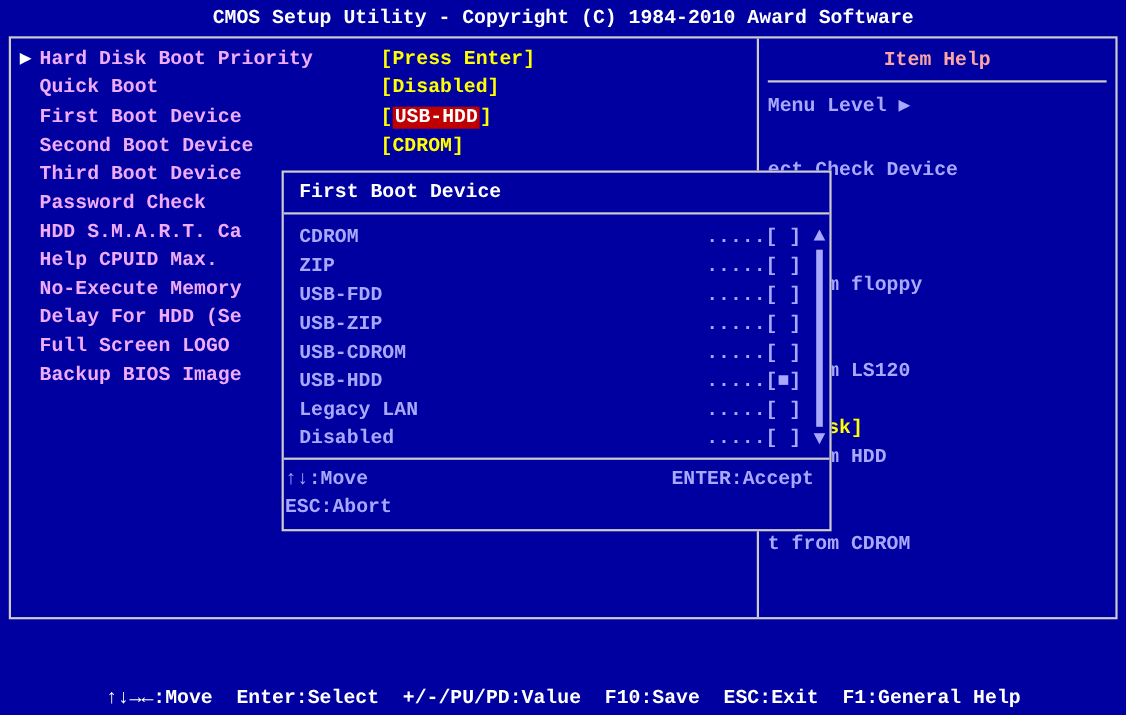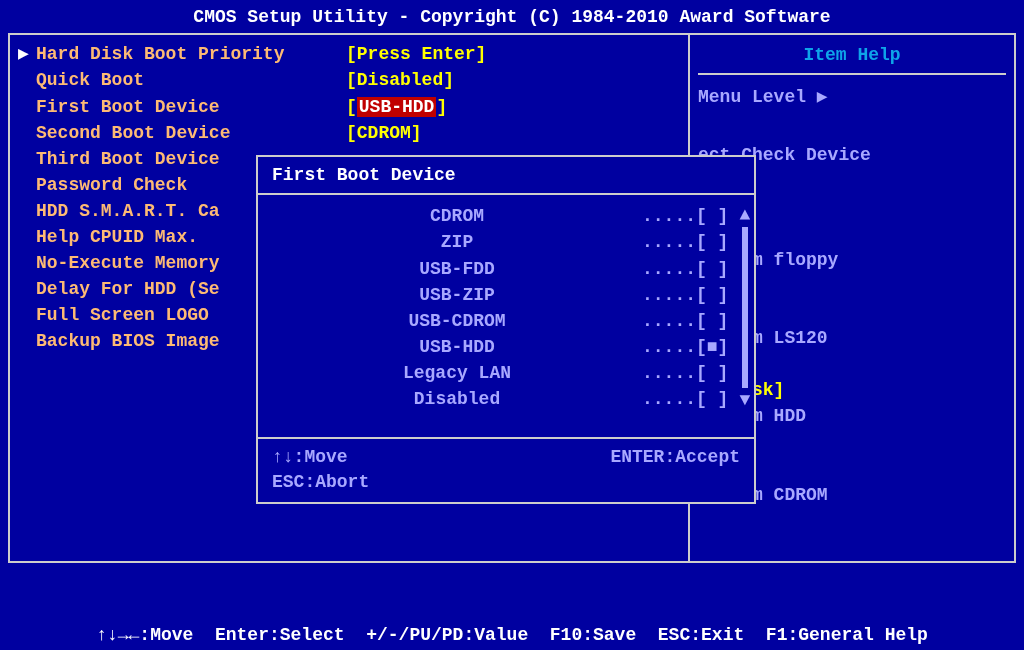--- a/index.html
+++ b/index.html
@@ -27,35 +27,35 @@
   }
   .main-right {
     position: absolute;
     right: 0; top: 0; bottom: 0;
     width: 326px;
     border-left: 2px solid #cccccc;
     padding: 6px 8px;
     color: #a8a8ff;
   }
   .item-help-title {
-    color: #0ea5e9;
+    color: #fca5a5;
     text-align: center;
     padding: 4px 0 8px 0;
     border-bottom: 2px solid #cccccc;
     margin-bottom: 10px;
   }
   .menu-level-row { color: #a8a8ff; margin-bottom: 35px; }
   .help-line { line-height: 1.45; }
   .help-key { color: #ffff00; }
   .settings-row {
     display: flex;
     line-height: 1.45;
   }
   .arrow-col { width: 18px; color: #ffffff; }
-  .label-col { width: 310px; color: #fdba74; }
+  .label-col { width: 310px; color: #f0abfc; }
   .value-col { color: #ffff00; }
   .value-sel { background: #c00000; color: #ffffff; padding: 0 2px; }
   .popup {
     position: absolute;
     left: 246px; top: 120px;
     width: 500px;
     background: #0000a0;
     border: 2px solid #cccccc;
     padding: 8px 0 6px 0;
     z-index: 5;
@@ -65,38 +65,38 @@
     padding: 0 14px 8px 14px;
     border-bottom: 2px solid #cccccc;
     margin-bottom: 8px;
   }
   .popup-list { padding: 0 14px; position: relative; }
   .popup-row {
     display: flex;
     color: #a8a8ff;
     line-height: 1.45;
   }
-  .popup-opt { flex: 1; text-align: center; }
+  .popup-opt { flex: 1; }
   .popup-dots { color: #a8a8ff; }
   .popup-mark { color: #a8a8ff; width: 44px; text-align: left; }
   .popup-scroll {
     position: absolute;
     right: 2px; top: 2px; bottom: 2px;
     width: 14px;
     display: flex; flex-direction: column; align-items: center;
     color: #a8a8ff;
   }
   .popup-scroll .bar {
     flex: 1; width: 6px; background: #a8a8ff; margin: 2px 0;
   }
   .popup-footer {
     border-top: 2px solid #cccccc;
-    padding: 6px 14px 0 14px;
-    color: #a8a8ff;
-    margin-top: 25px;
+    padding: 6px 14px 0 1px;
+    color: #a8a8ff;
+    margin-top: 4px;
   }
   .pf-row { display: flex; justify-content: space-between; line-height: 1.4; }
   .bottom {
     color: #ffffff;
     text-align: center;
     line-height: 1.45;
     margin-top: 6px;
     white-space: pre;
   }
 </style>

